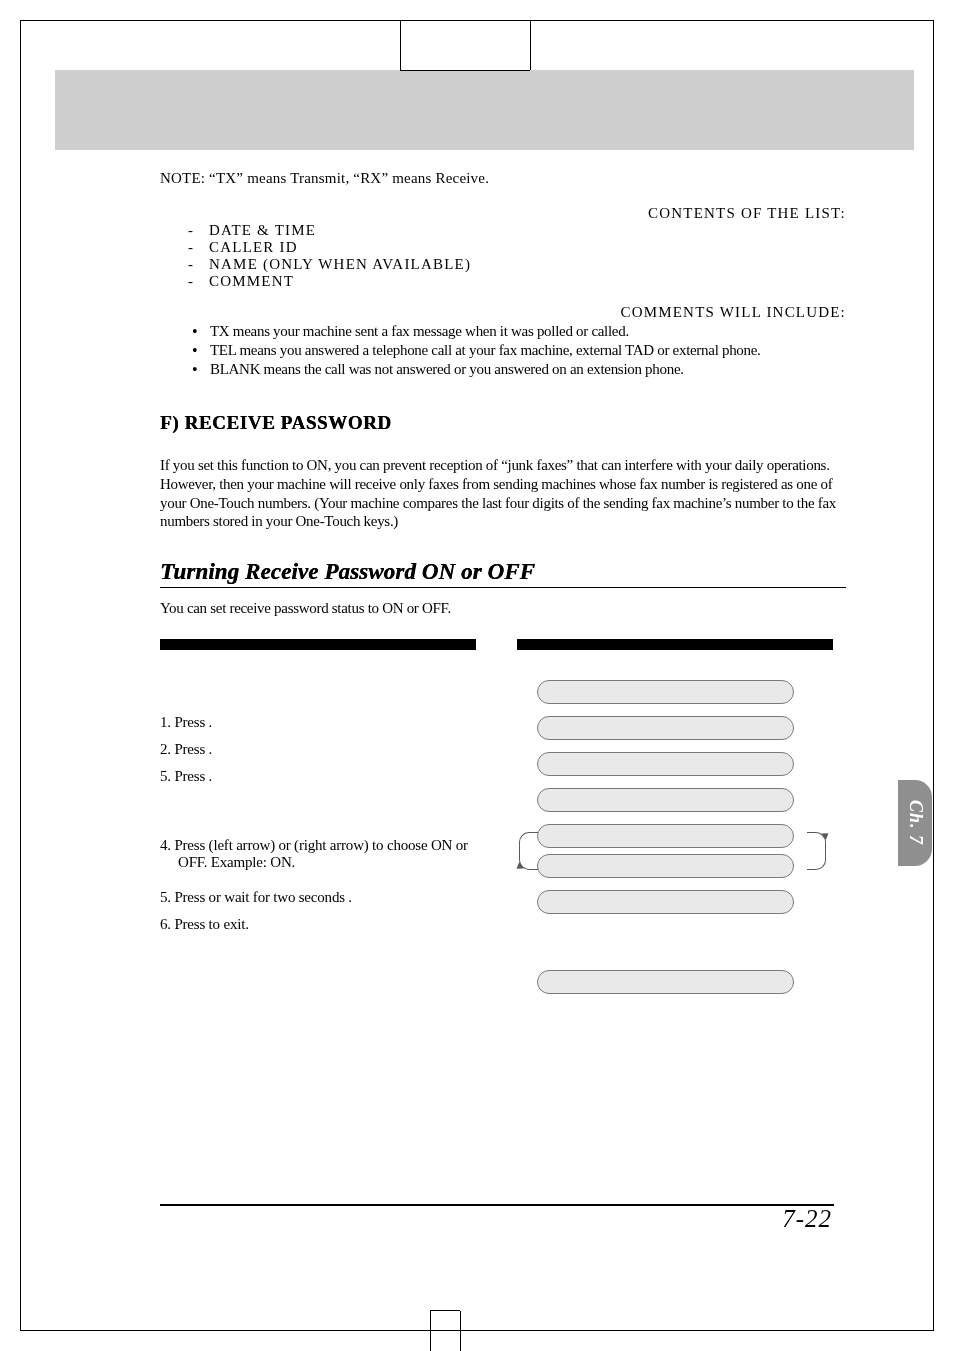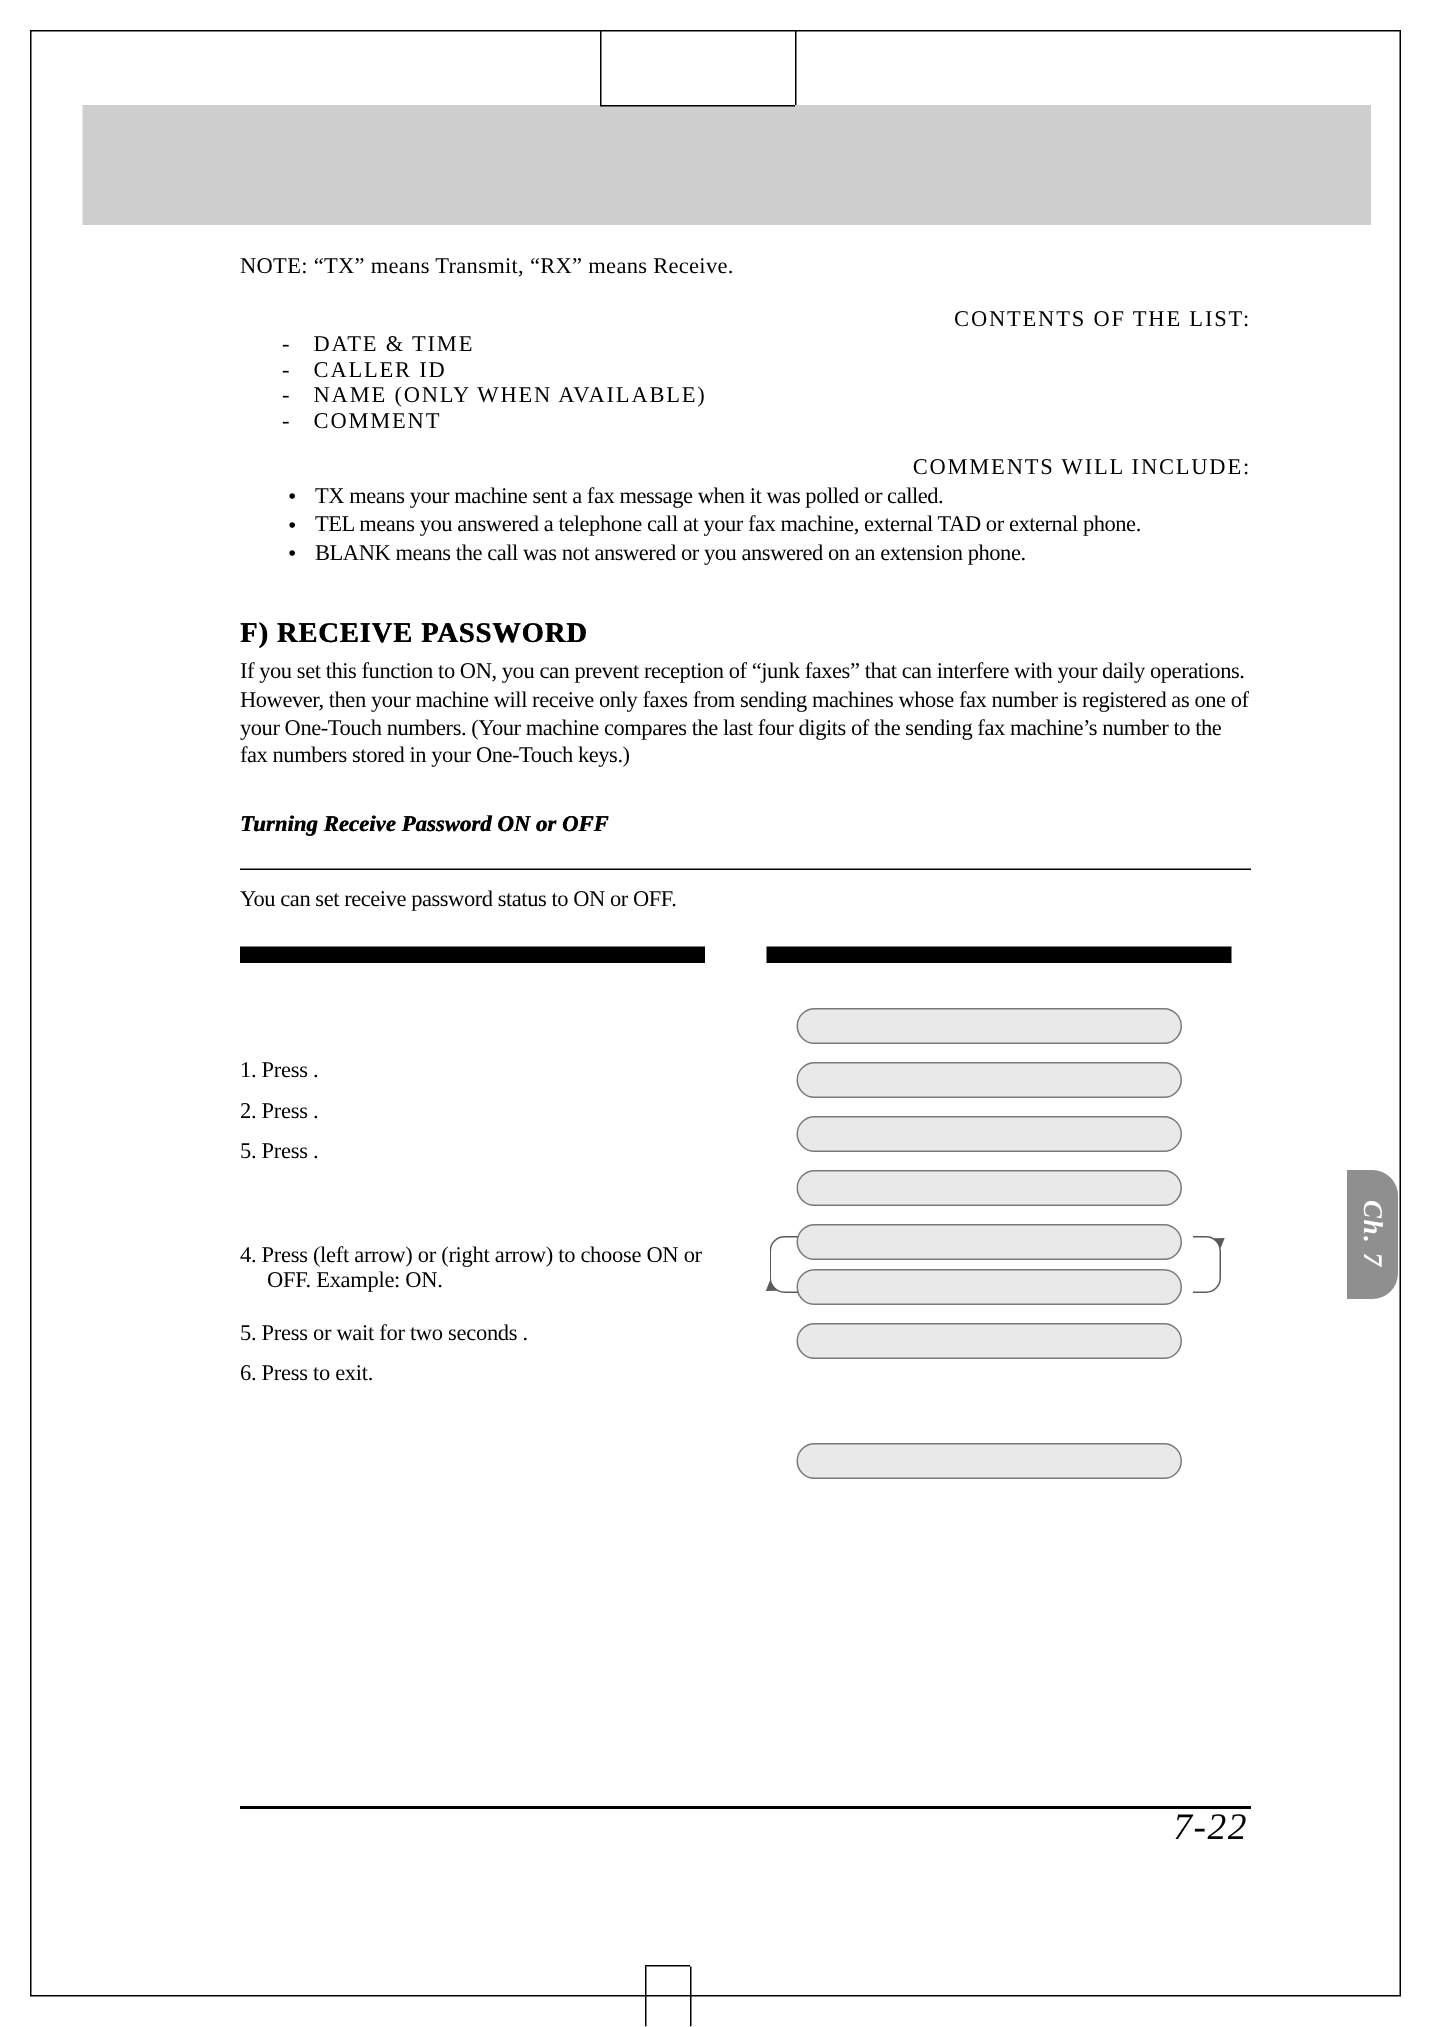--- a/index.html
+++ b/index.html
@@ -43,21 +43,21 @@
     position: absolute;
     top: 70px;
     left: 400px;
     width: 130px;
     border-top: 1px solid #000;
   }
   .content {
     position: absolute;
     top: 170px;
     left: 160px;
-    right: 120px;
+    right: 108px;
     font-size: 15px;
   }
   .note {
     margin-bottom: 18px;
     letter-spacing: 0.2px;
   }
   .list-block {
     margin-left: 28px;
     margin-bottom: 14px;
   }
@@ -85,35 +85,35 @@
     position: absolute;
     left: 4px;
     top: 0;
     font-size: 16px;
   }
   .section-heading {
     font-weight: bold;
     font-size: 19px;
     letter-spacing: 0.6px;
     margin-top: 34px;
-    margin-bottom: 5px;
+    margin-bottom: 22px;
     text-shadow: 0.4px 0 0 #000;
   }
   .para {
     letter-spacing: -0.3px;
     line-height: 1.25;
     margin-bottom: 28px;
   }
   .sub-heading {
     font-style: italic;
     font-weight: bold;
-    font-size: 15px;
+    font-size: 23px;
     letter-spacing: 0.1px;
     margin-top: 28px;
-    margin-bottom: 20px;
+    margin-bottom: 2px;
     text-shadow: 0.4px 0 0 #000;
   }
   .rule {
     border: none;
     border-top: 1.5px solid #000;
     margin: 0 0 12px 0;
   }
   .single-line {
     letter-spacing: -0.3px;
     margin-bottom: 22px;

